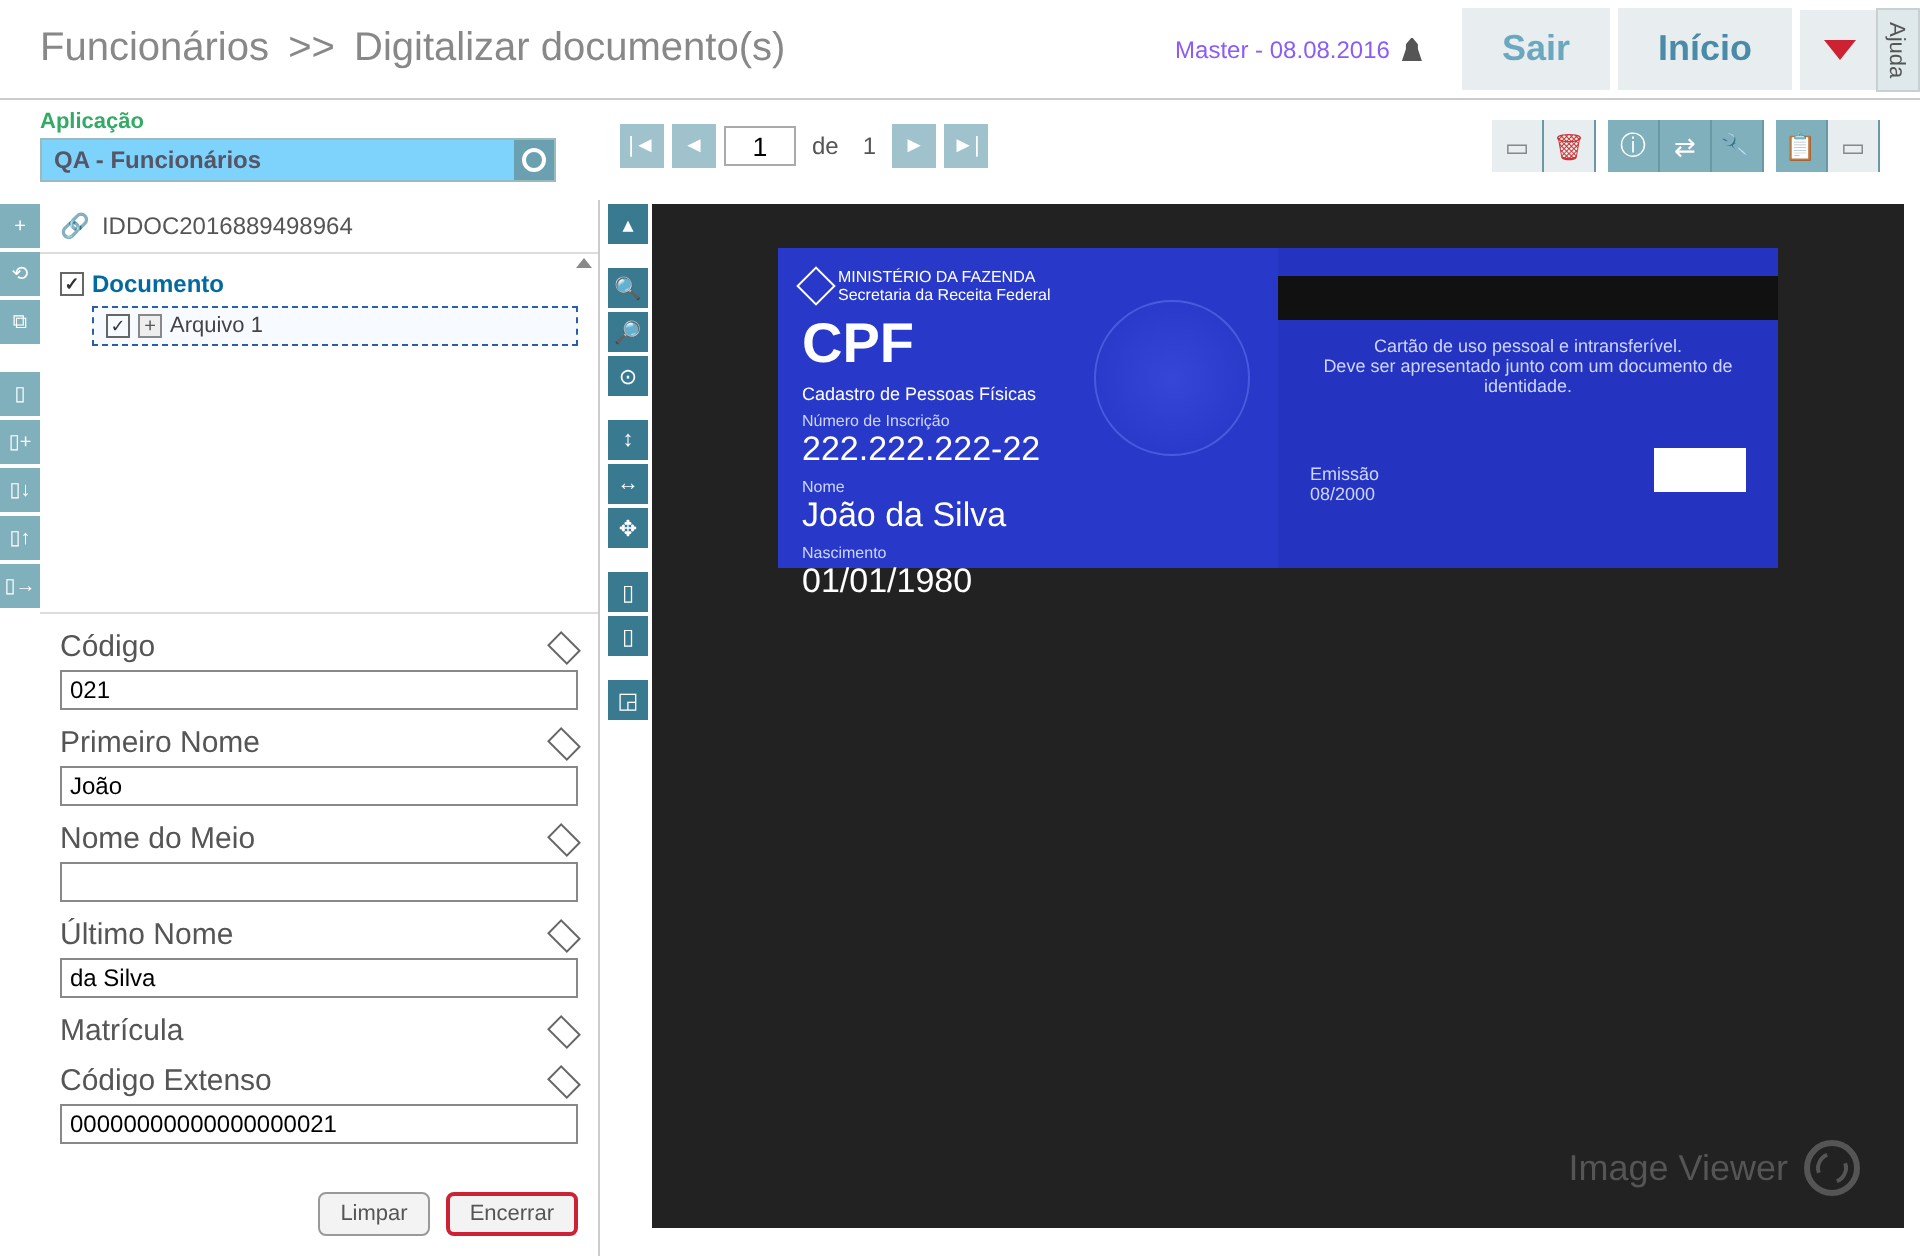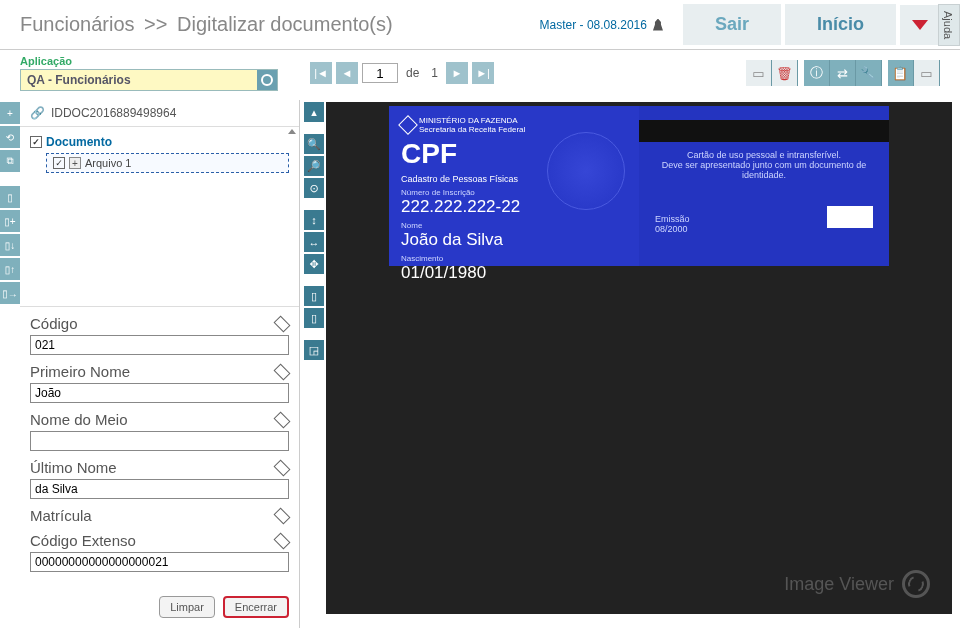--- a/index.html
+++ b/index.html
@@ -1,30 +1,30 @@
 <!DOCTYPE html>
 <html><head>
 <meta charset="utf-8">
 <style>
 * { box-sizing: border-box; margin: 0; padding: 0; }
 body { font-family: Arial, sans-serif; font-size: 12px; background: #fff; width: 960px; height: 628px; overflow: hidden; position: relative; }
 .header { display: flex; align-items: center; padding: 8px 20px; border-bottom: 1px solid #ccc; height: 50px; }
 .breadcrumb { font-size: 20px; color: #888; flex: 1; }
 .breadcrumb .sep { margin: 0 4px; color: #888; }
-.user-info { color: #0369a1; font-size: 12px; margin-right: 16px; display: flex; align-items: center; gap: 6px; }
+.user-info { color: #8b5cf6; font-size: 12px; margin-right: 16px; display: flex; align-items: center; gap: 6px; }
 .user-icon { width: 10px; height: 12px; background: #555; clip-path: polygon(50% 0, 80% 30%, 80% 50%, 100% 100%, 0 100%, 20% 50%, 20% 30%); }
-.nav-btn { padding: 10px 32px; font-size: 18px; font-weight: bold; color: #4a8ca8; background: #e8eef0; border: none; margin-left: 4px; cursor: pointer; }
+.nav-btn { padding: 10px 20px; font-size: 18px; font-weight: bold; color: #4a8ca8; background: #e8eef0; border: none; margin-left: 4px; cursor: pointer; }
 .nav-btn.exit { color: #6ba8be; }
 .dropdown-btn { width: 40px; height: 40px; background: #e8eef0; border: none; display: flex; align-items: center; justify-content: center; margin-left: 4px; cursor: pointer; }
 .tri-down { width: 0; height: 0; border-left: 8px solid transparent; border-right: 8px solid transparent; border-top: 10px solid #c23; }
 .help-tab { position: absolute; right: 0; top: 4px; width: 22px; height: 42px; background: #dfe8ea; writing-mode: vertical-rl; text-align: center; font-size: 11px; color: #555; line-height: 22px; border: 1px solid #c8d0d2; cursor: pointer; }
 .toolbar-row { display: flex; align-items: center; padding: 4px 20px 8px 20px; gap: 12px; height: 50px; }
 .app-block { display: flex; flex-direction: column; }
 .app-label { font-size: 11px; color: #3a6; font-weight: bold; margin-bottom: 2px; }
-.app-select { display: flex; align-items: center; background: #fef9c3; border: 1px solid #9bb; width: 258px; height: 22px; }
+.app-select { display: flex; align-items: center; background: #7dd3fc; border: 1px solid #9bb; width: 258px; height: 22px; }
 .app-select-text { flex: 1; padding: 0 6px; color: #556; font-weight: bold; font-size: 12px; }
 .search-ico { width: 20px; height: 20px; background: #6aa0b0; display: flex; align-items: center; justify-content: center; }
 .search-ico::before { content: ""; width: 8px; height: 8px; border: 2px solid #fff; border-radius: 50%; position: relative; }
 .pager { display: flex; align-items: center; gap: 4px; margin-left: 20px; }
 .pg-btn { width: 22px; height: 22px; background: #9fc2cc; border: none; display: flex; align-items: center; justify-content: center; cursor: pointer; color: #fff; font-size: 11px; }
 .pg-input { width: 36px; height: 20px; text-align: center; border: 1px solid #aaa; }
 .pg-text { color: #555; margin: 0 4px; }
 .right-tools { margin-left: auto; display: flex; gap: 6px; }
 .tool-group { display: flex; }
 .tool-btn { width: 26px; height: 26px; background: #7fb0bc; border: none; border-right: 1px solid #6a99a5; display: flex; align-items: center; justify-content: center; cursor: pointer; color: #fff; font-size: 13px; }
@@ -49,21 +49,21 @@
 .field-row { display: flex; align-items: center; justify-content: space-between; }
 .field-label { color: #555; font-size: 15px; }
 .eraser { width: 14px; height: 10px; background: #fff; border: 1px solid #666; transform: rotate(45deg); cursor: pointer; }
 .field-input { width: 100%; border: 1px solid #888; padding: 2px 4px; font-size: 12px; margin-top: 3px; height: 20px; }
 .form-buttons { display: flex; justify-content: flex-end; gap: 8px; padding: 6px 10px 10px 10px; }
 .small-btn { padding: 3px 10px; border: 1px solid #999; background: #f3f3f3; border-radius: 4px; font-size: 11px; cursor: pointer; color: #555; }
 .small-btn.primary { border: 2px solid #c23; }
 .viewer-rail { width: 22px; display: flex; flex-direction: column; gap: 2px; padding: 2px 0 0 4px; }
 .vbtn { width: 20px; height: 20px; background: #3a7a90; border: none; color: #fff; font-size: 11px; display: flex; align-items: center; justify-content: center; cursor: pointer; }
 .vgap { height: 8px; }
-.viewer { flex: 1; background: #222; margin: 2px 8px 14px 4px; position: relative; display: flex; align-items: flex-start; justify-content: center; padding-top: 4px; }
+.viewer { flex: 1; background: #222; margin: 2px 8px 14px 4px; position: relative; display: flex; align-items: flex-start; justify-content: center; padding-top: 22px; }
 .doc-img { display: flex; gap: 0; }
 .card { width: 250px; height: 160px; background: #2838c8; color: #fff; padding: 10px 12px; font-size: 10px; position: relative; }
 .card.back { background: #2434c0; }
 .mag-strip { position: absolute; top: 14px; left: 0; right: 0; height: 22px; background: #111; }
 .cpf-title { font-size: 28px; font-weight: bold; margin: 4px 0; }
 .card-label { font-size: 8px; color: #cdd5ff; margin-top: 4px; }
 .card-value { font-size: 17px; }
 .seal { position: absolute; right: 14px; top: 26px; width: 78px; height: 78px; border: 1px solid #4a5ae0; border-radius: 50%; background: radial-gradient(circle, #3646d6 0%, #2838c8 80%); }
 .back-text { position: absolute; top: 44px; left: 0; right: 0; text-align: center; font-size: 9px; color: #cdd5ff; }
 .white-box { position: absolute; right: 16px; bottom: 38px; width: 46px; height: 22px; background: #fff; }

